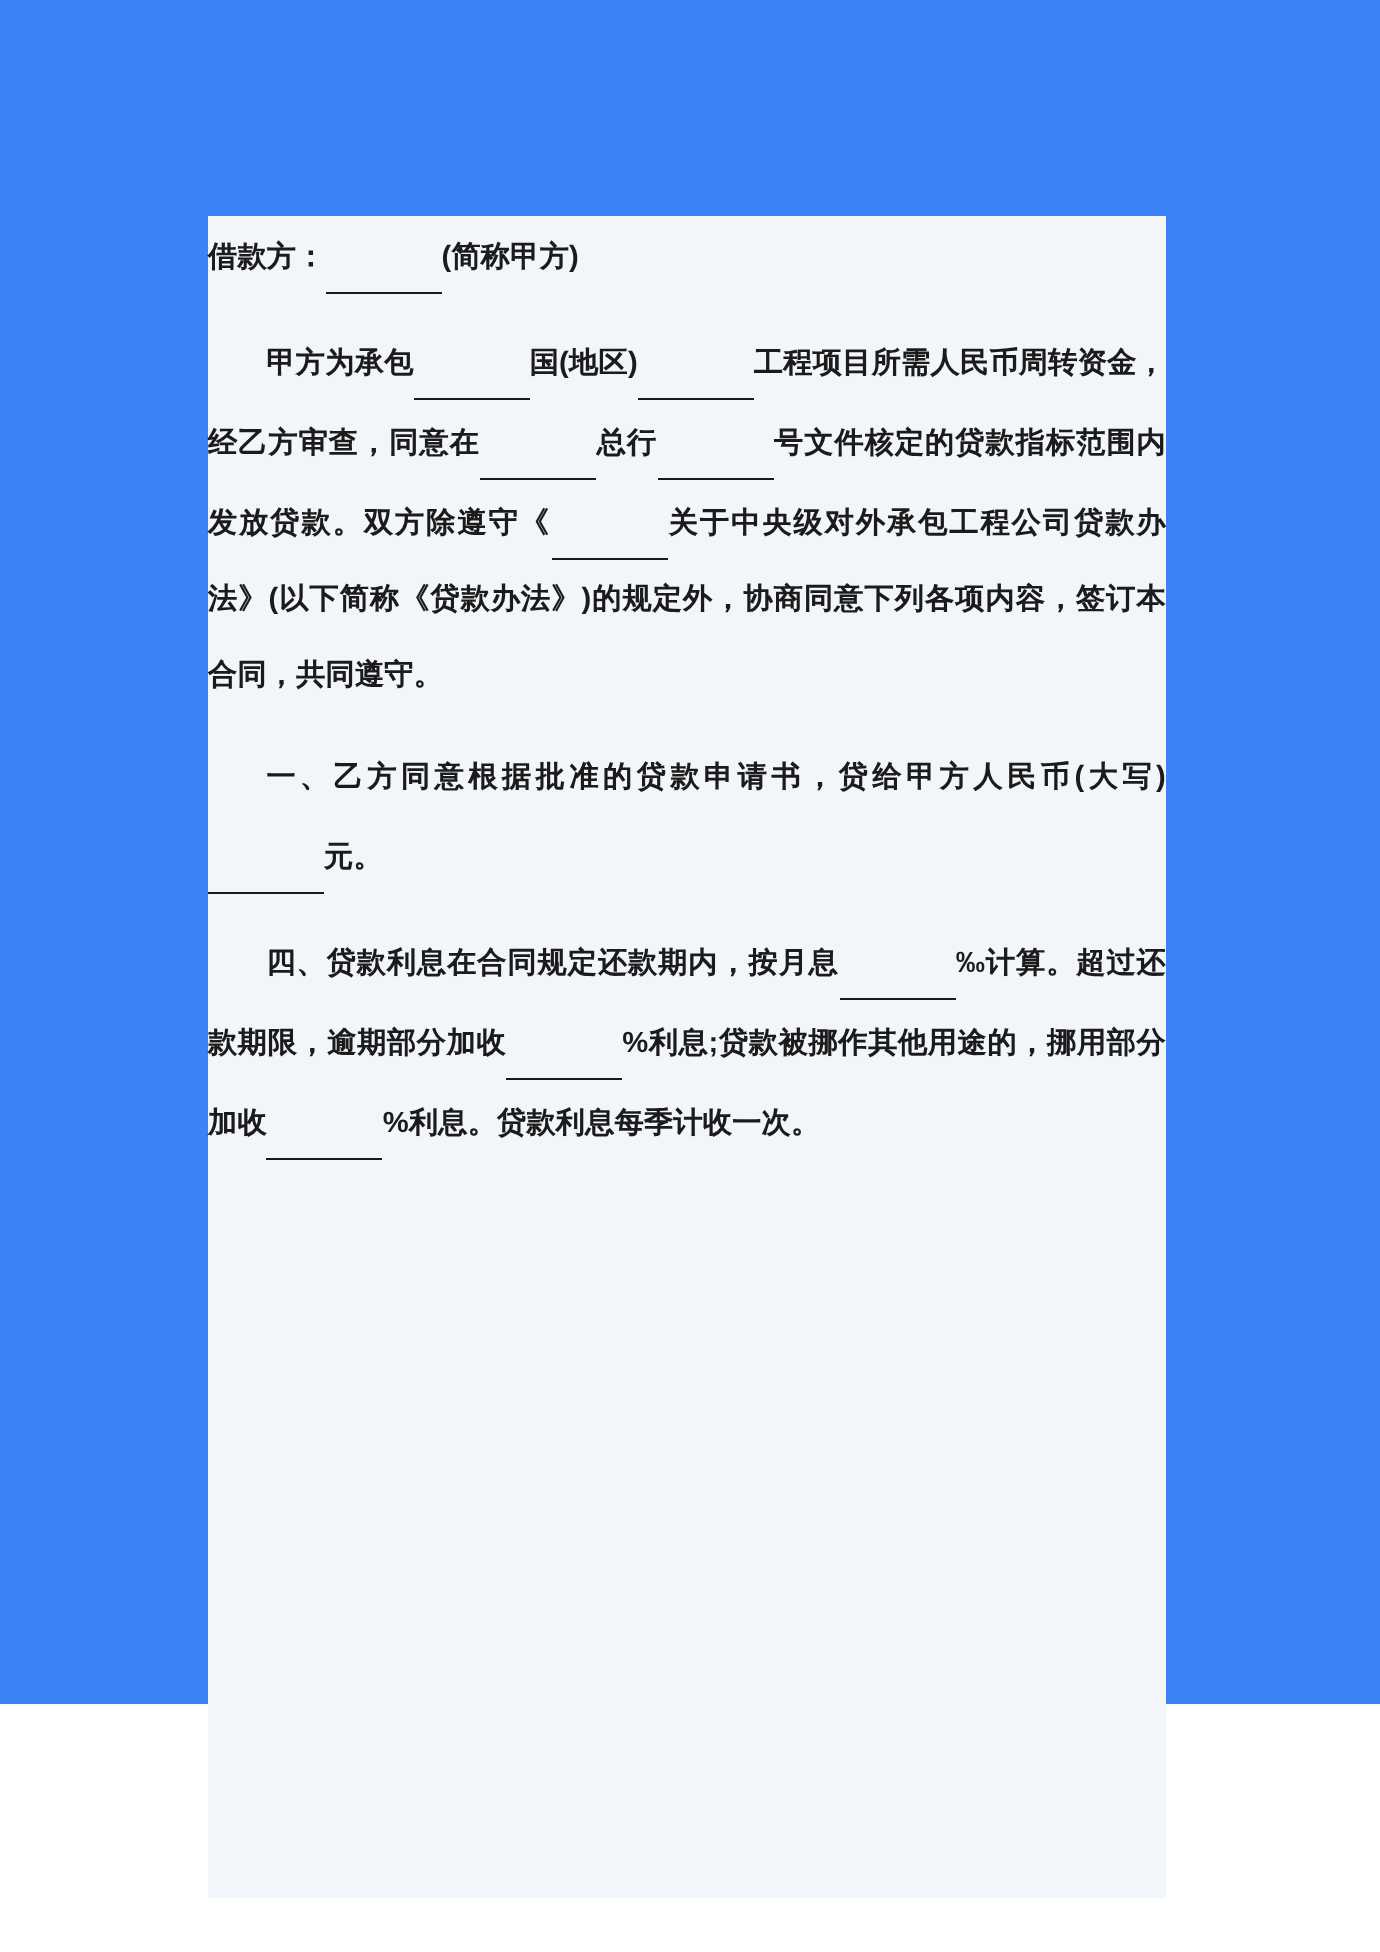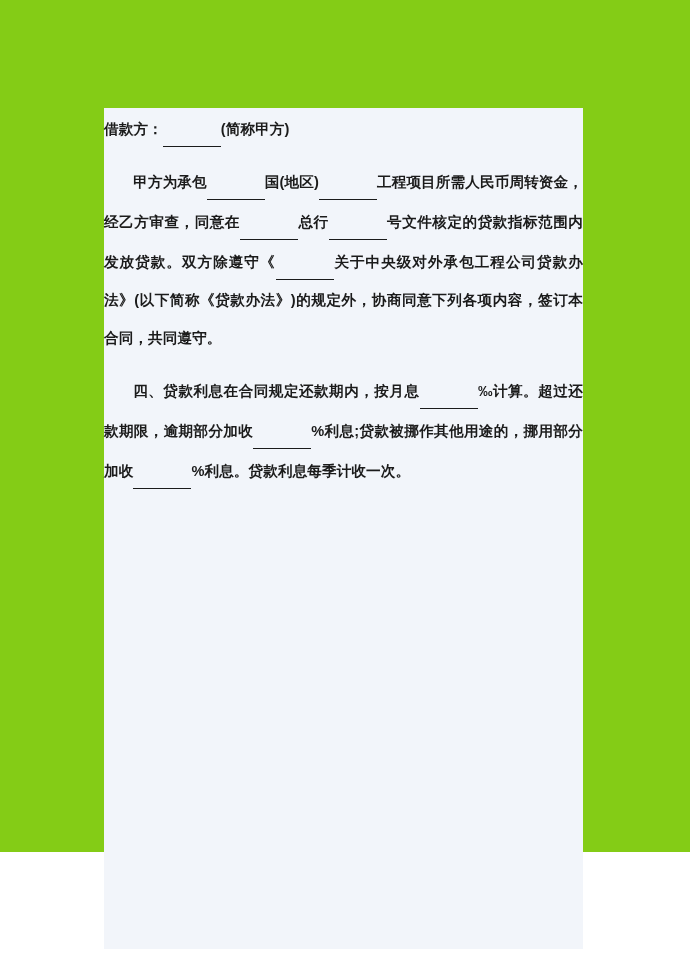--- a/index.html
+++ b/index.html
@@ -11,21 +11,21 @@
     height: 976px;
     background: #ffffff;
     font-family: "Liberation Sans", "DejaVu Sans", sans-serif;
     overflow: hidden;
   }
 
   .page {
     position: relative;
     width: 690px;
     height: 852px;
-    background: #84cc16;
+    background: #3b82f6;
     box-sizing: border-box;
   }
 
   
   .content-block {
     position: absolute;
     left: 104px;
     top: 108px;
     width: 479px;
     background: #f2f5fa;
@@ -74,16 +74,17 @@
 </head>
 <body>
 
 <div class="page">
 
   <div class="content-block" id="content-block" style="height: 841px; background: rgb(242, 245, 250);"></div>
 
   <div class="doc-body" id="doc-body">
       <p class="para"><span>借款方：</span><span class="blank w7">&nbsp;</span><span>(简称甲方)</span></p>
       <p class="para indent"><span>甲方为承包</span><span class="blank w7">&nbsp;</span><span>国(地区)</span><span class="blank w7">&nbsp;</span><span>工程项目所需人民币周转资金，经乙方审查，同意在</span><span class="blank w7">&nbsp;</span><span>总行</span><span class="blank w7">&nbsp;</span><span>号文件核定的贷款指标范围内发放贷款。双方除遵守《</span><span class="blank w7">&nbsp;</span><span>关于中央级对外承包工程公司贷款办法》(以下简称《贷款办法》)的规定外，协商同意下列各项内容，签订本合同，共同遵守。</span></p>
+      <p class="para indent"><span>一、乙方同意根据批准的贷款申请书，贷给甲方人民币(大写)</span><span class="blank w7">&nbsp;</span><span>元。</span></p>
       <p class="para indent"><span>四、贷款利息在合同规定还款期内，按月息</span><span class="blank w7">&nbsp;</span><span>‰计算。超过还款期限，逾期部分加收</span><span class="blank w7">&nbsp;</span><span>%利息;贷款被挪作其他用途的，挪用部分加收</span><span class="blank w7">&nbsp;</span><span>%利息。贷款利息每季计收一次。</span></p>
     </div>
 
 </div>
 
 </body></html>

